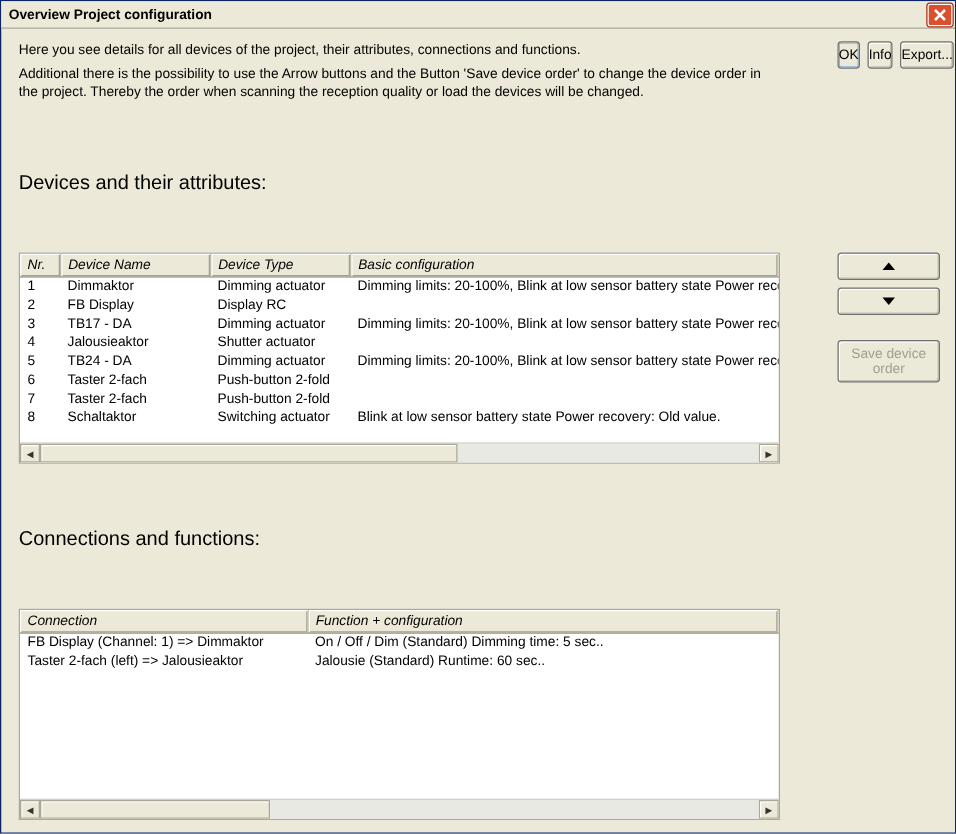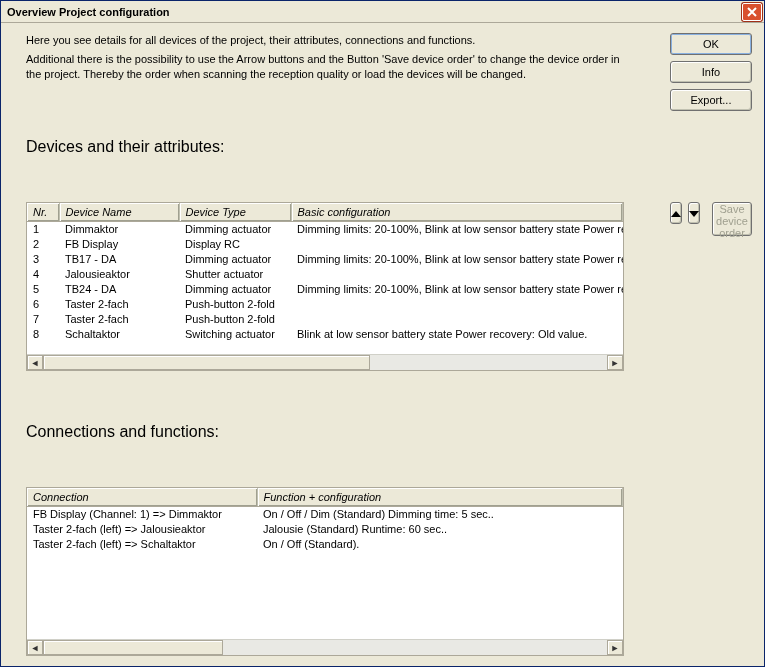--- a/index.html
+++ b/index.html
@@ -39,33 +39,33 @@
     border:1px solid #fff;
     box-shadow:0 0 0 1px #a03018;
     display:flex; align-items:center; justify-content:center;
     color:#fff; font-weight:bold; font-size:12px;
     border-radius:2px;
     cursor:pointer;
   }
 
   .client {
     flex:1;
-    padding:10px 12px 10px 25px;
+    padding:10px 12px 10px 14px;
     display:grid;
     grid-template-columns: 1fr 82px;
     grid-template-rows: auto auto 1fr auto 1fr;
     column-gap:14px;
     row-gap:8px;
     gap:46px;
   }
 
   .intro { grid-column:1; grid-row:1; line-height:15px; }
   .intro p { margin:0 0 4px 0; }
 
-  .right-buttons { grid-column:2; grid-row:1 / span 2; display:flex; flex-direction:column; gap:6px; }
+  .right-buttons { grid-column:2; grid-row:1 / span 2; display:flex; gap:6px; }
 
   .btn {
     height:22px;
     background:#ece9d8;
     border:1px solid #707070;
     border-radius:3px;
     box-shadow: inset 1px 1px 0 #fff, inset -1px -1px 0 #c0c0b0;
     font:11px Tahoma, sans-serif;
     cursor:pointer;
     padding:0;
@@ -144,21 +144,21 @@
   .hscroll .thumb {
     position:absolute; top:0; bottom:0;
     background:#ece9d8;
     border:1px solid #aca899;
     box-shadow: inset 1px 1px 0 #fff;
   }
 
   .side-controls {
     grid-column:2;
     display:flex;
-    flex-direction:row;
+    flex-direction:column;
     gap:6px;
   }
 
   .arrow-btn .tri-up, .arrow-btn .tri-down {
     display:inline-block; width:0; height:0;
     border-left:5px solid transparent;
     border-right:5px solid transparent;
   }
   .tri-up { border-bottom:6px solid #000; }
   .tri-down { border-top:6px solid #000; }
@@ -306,24 +306,20 @@
             </thead>
           <tbody id="connections-body">
               <tr>
                 <td>FB Display (Channel: 1) =&gt; Dimmaktor</td>
                 <td>On / Off / Dim (Standard) Dimming time: 5 sec..</td>
               </tr>
               <tr>
                 <td>Taster 2-fach (left) =&gt; Jalousieaktor</td>
                 <td>Jalousie (Standard) Runtime: 60 sec..</td>
               </tr>
-              <tr>
-                <td>Taster 2-fach (left) =&gt; Schaltaktor</td>
-                <td>On / Off (Standard).</td>
-              </tr>
             </tbody>
         </table>
       </div>
       <div class="hscroll">
         <div class="sbtn">
             <span>◄</span>
           </div>
         <div class="track">
           <div class="thumb" style="left:0; width:32%;"></div>
         </div>

